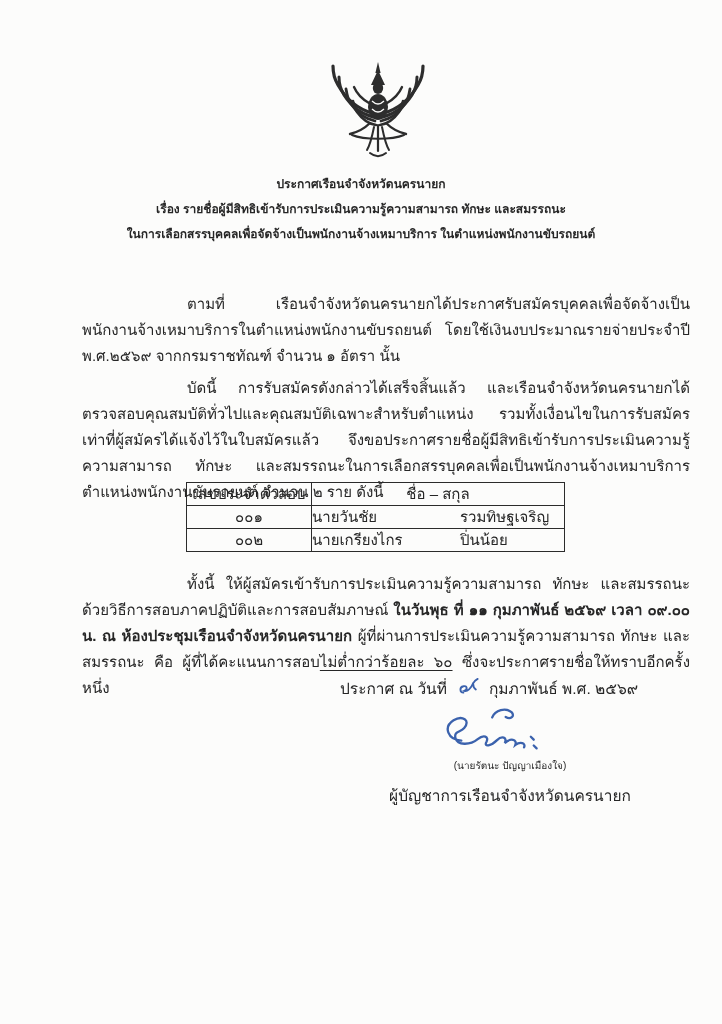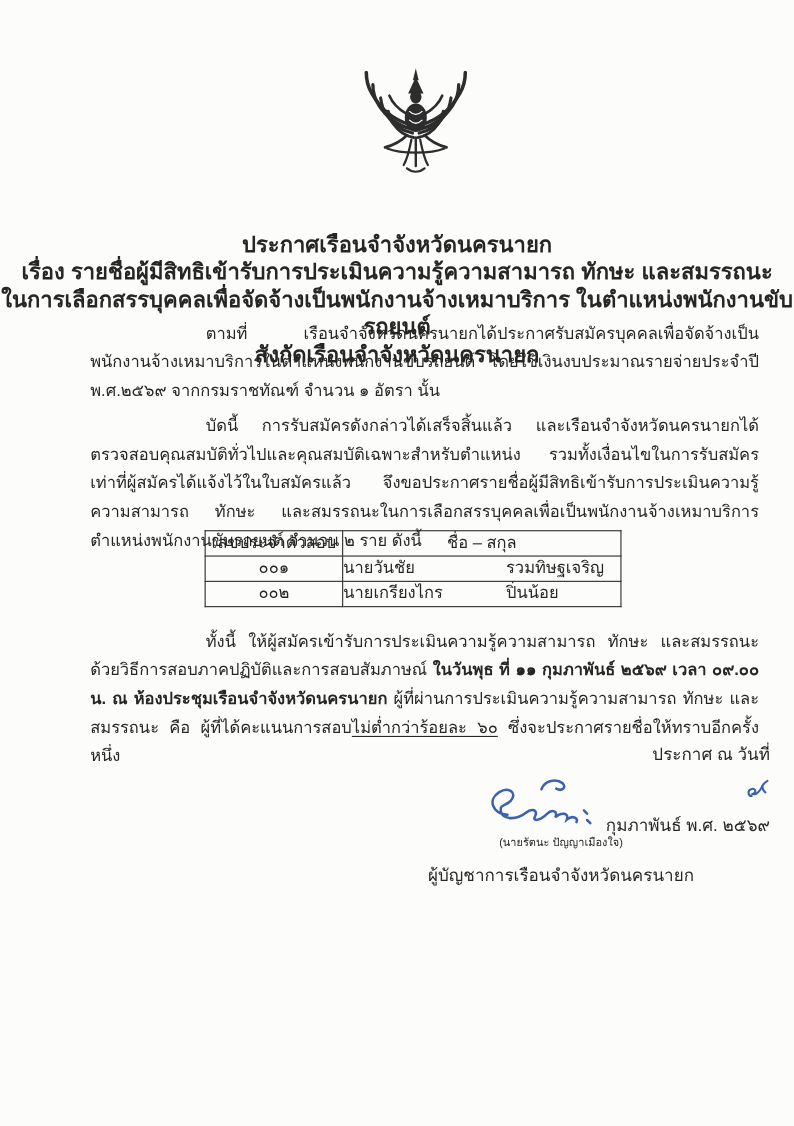--- a/index.html
+++ b/index.html
@@ -10,21 +10,21 @@
     background:#fcfcfb;
     font-family:"Liberation Sans","DejaVu Sans",sans-serif;
     color:#262626;
     overflow:hidden;
     box-shadow:0 0 4px rgba(0,0,0,.15);
   }
   .emblem{position:absolute;left:322px;top:60px;width:112px;height:104px;}
   .title-block{
     position:absolute;left:0;top:172px;width:722px;
     text-align:center;font-weight:bold;
-    font-size:20px;line-height:25px;margin-top:39px;
+    font-size:12px;line-height:25px;
   }
   .para{
     position:absolute;left:60px;width:608px;
     font-size:15px;line-height:26px;
     text-align:justify;
     margin-left:22px;
   }
   .para .indent{display:inline-block;width:105px;}
   .p1{top:291px;}
   .p2{top:375px;}
@@ -41,21 +41,20 @@
   table.applicants th{text-align:center;}
   .col-id{width:124px;text-align:center;}
   .col-name{width:252px;}
   .name-cell{padding:0 8px 0 14px;}
   .fname{display:inline-block;width:148px;}
   .date-line{
     position:absolute;left:340px;top:676px;width:360px;
     font-size:15.5px;line-height:22px;
     display:flex;align-items:flex-end;justify-content:flex-start;gap:9px;
     white-space:nowrap;
-    flex-direction:column;
   }
   .hand-day{width:24px;height:26px;margin-bottom:-2px;}
   .signature{position:absolute;left:428px;top:702px;width:140px;height:56px;}
   .sig-name{position:absolute;left:330px;top:758px;width:360px;text-align:center;font-size:10px;}
   .sig-pos{position:absolute;left:330px;top:783px;width:360px;text-align:center;font-size:15.5px;}
 </style>
 </head>
 <body>
 
 <div class="page">
@@ -94,21 +93,20 @@
     <g stroke="#fcfcfb" fill="none" stroke-width="1.2">
       <path d="M50,40 C54,44 58,44 62,40"></path>
       <path d="M50,48 C54,52 58,52 62,48"></path>
     </g>
   </svg>
 
   <div class="title-block">
     <div>ประกาศเรือนจำจังหวัดนครนายก</div>
     <div>เรื่อง รายชื่อผู้มีสิทธิเข้ารับการประเมินความรู้ความสามารถ ทักษะ และสมรรถนะ</div>
     <div>ในการเลือกสรรบุคคลเพื่อจัดจ้างเป็นพนักงานจ้างเหมาบริการ ในตำแหน่งพนักงานขับรถยนต์</div>
-    <div>สังกัดเรือนจำจังหวัดนครนายก</div>
   </div>
 
   <div class="para p1"><span class="indent"></span><span>ตามที่ เรือนจำจังหวัดนครนายกได้ประกาศรับสมัครบุคคลเพื่อจัดจ้างเป็นพนักงานจ้างเหมาบริการในตำแหน่งพนักงานขับรถยนต์  โดยใช้เงินงบประมาณรายจ่ายประจำปี พ.ศ.๒๕๖๙ จากกรมราชทัณฑ์ จำนวน ๑ อัตรา  นั้น</span></div>
 
   <div class="para p2"><span class="indent"></span><span>บัดนี้  การรับสมัครดังกล่าวได้เสร็จสิ้นแล้ว และเรือนจำจังหวัดนครนายกได้ตรวจสอบคุณสมบัติทั่วไปและคุณสมบัติเฉพาะสำหรับตำแหน่ง รวมทั้งเงื่อนไขในการรับสมัครเท่าที่ผู้สมัครได้แจ้งไว้ในใบสมัครแล้ว  จึงขอประกาศรายชื่อผู้มีสิทธิเข้ารับการประเมินความรู้ความสามารถ ทักษะ และสมรรถนะในการเลือกสรรบุคคลเพื่อเป็นพนักงานจ้างเหมาบริการ ตำแหน่งพนักงานขับรถยนต์ จำนวน ๒ ราย  ดังนี้</span></div>
 
   <div class="tbl-wrap">
     <table class="applicants">
       <thead>
         <tr>

